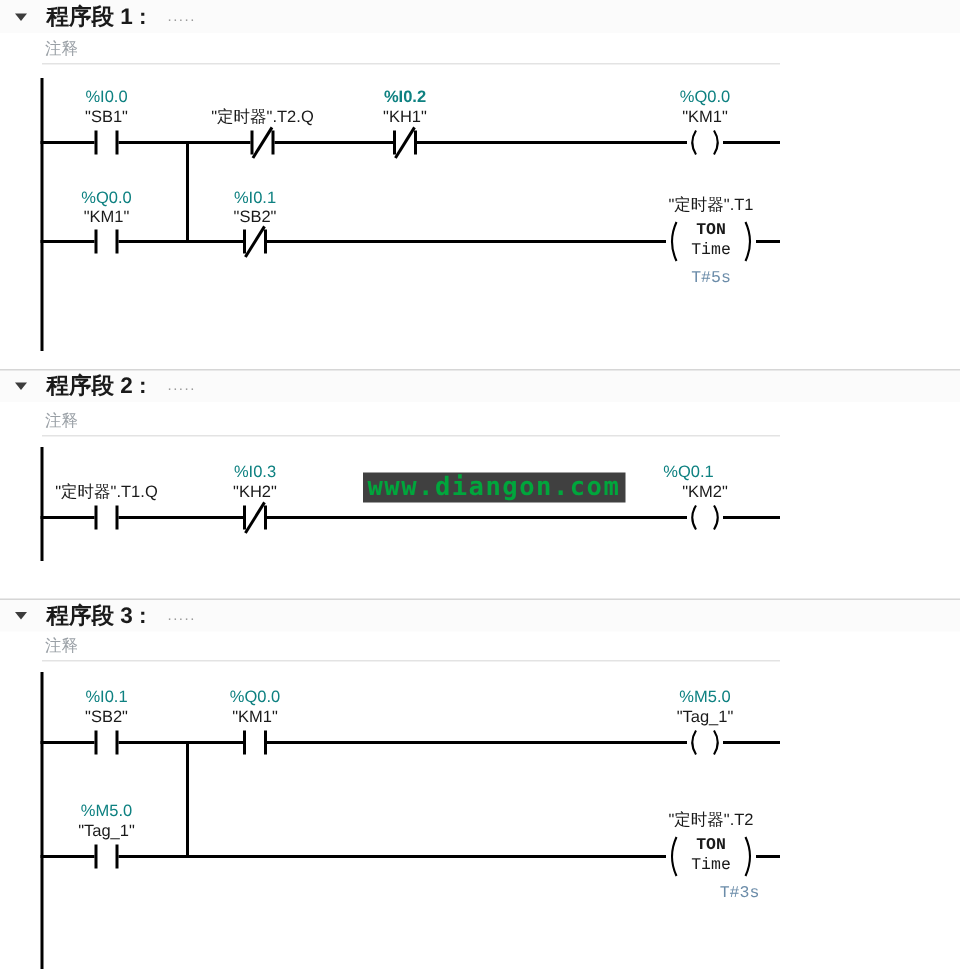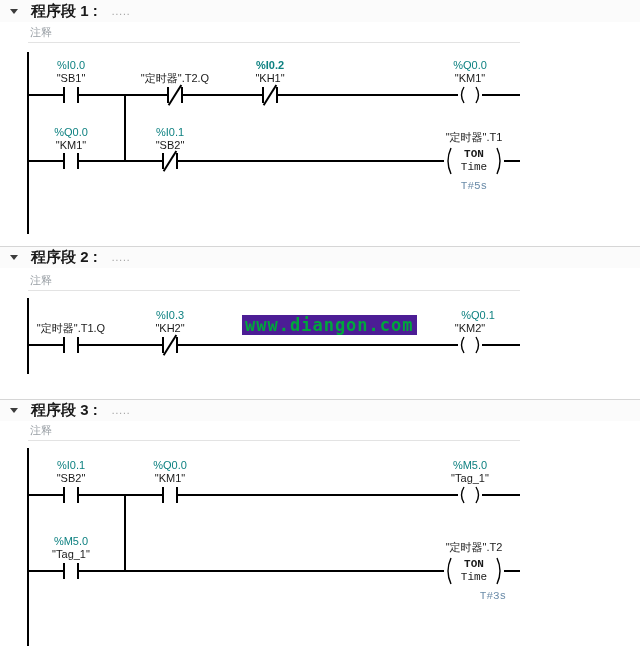--- a/index.html
+++ b/index.html
@@ -150,23 +150,23 @@
   </div>
 
   <div class="lbl addr abs" style="left:140px;top:309px;width:60px;">%I0.3</div>
   <div class="lbl tag abs" style="left:140px;top:322px;width:60px;">"KH2"</div>
   <div class="contact abs" style="left:162px;top:337px;">
     <span class="bar l"></span>
     <span class="bar r"></span>
     <span class="slash"></span>
   </div>
 
-  <div class="watermark abs" style="left:242px;top:315px;background:#4c1d95;padding:0 3px;">www.diangon.com</div>
-
-  <div class="lbl addr abs" style="left:448px;top:309px;width:60px;">%Q0.1</div>
+  <div class="watermark abs" style="left:242px;top:315px;background:#404040;padding:0 3px;">www.diangon.com</div>
+
+  <div class="lbl addr abs" style="left:429px;top:309px;width:60px;">%Q0.1</div>
   <div class="lbl tag abs" style="left:440px;top:322px;width:60px;">"KM2"</div>
   <div class="coil abs" style="left:458px;top:336px;">
     <svg width="7" height="18" viewBox="0 0 7 18">
         <path d="M6 1 Q1 9 6 17" fill="none" stroke="#000" stroke-width="1.4"></path>
       </svg>
     <svg width="7" height="18" viewBox="0 0 7 18">
         <path d="M1 1 Q6 9 1 17" fill="none" stroke="#000" stroke-width="1.4"></path>
       </svg>
   </div>
 

